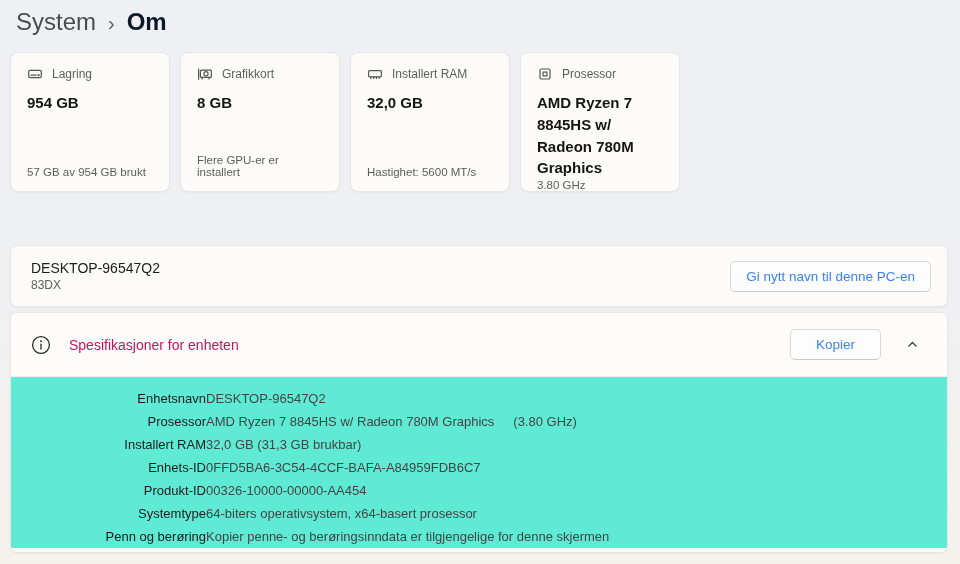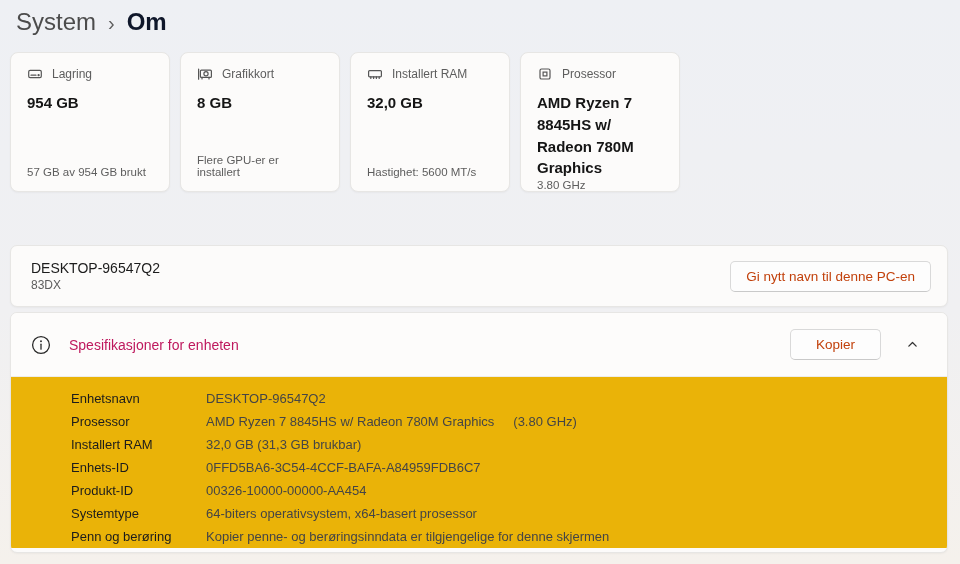--- a/index.html
+++ b/index.html
@@ -66,21 +66,21 @@
   }
   .device-text{display:flex;flex-direction:column;gap:2px;}
   .device-name{font-size:14px;color:#1c1c1c;}
   .device-model{font-size:12px;color:var(--text-secondary);}
   .btn{
     background:var(--btn-bg);
     border:1px solid var(--btn-border);
     border-bottom-color:#c9c9c9;
     border-radius:5px;
     font-family:inherit;
-    font-size:13.5px;color:#c2410c;
+    font-size:13.5px;color:#3b82f6;
     padding:7px 15px;
     cursor:pointer;
   }
   .device-card .btn{margin-left:auto;}
 
   
   .spec-card{
     position:absolute;left:10px;top:312px;width:938px;height:241px;
     background:var(--card-bg);
     border:1px solid var(--card-border);
@@ -100,22 +100,23 @@
   .spec-title{font-size:14px;color:#be185d;margin-left:18px;}
   .spec-header .btn{margin-left:auto;padding:7px 25px;}
   .chev{
     width:34px;height:30px;margin-left:14px;
     display:flex;align-items:center;justify-content:center;
     color:#333;cursor:pointer;border-radius:4px;
   }
   .chev svg{width:13px;height:13px;}
 
   .spec-body{
-    background:#eab308;
+    background:#5eead4;
     padding:10px 20px 0 60px;
+    text-align:right;
   }
   .spec-row{display:flex;align-items:center;height:23px;}
   .spec-label{width:135px;flex:none;font-size:13px;color:#1c1c1c;}
   .spec-value{font-size:13px;color:#454545;white-space:nowrap;}
   .spec-value2{font-size:13px;color:#454545;margin-left:19px;}
 </style>
 </head>
 <body>
 
 <div class="breadcrumb">

